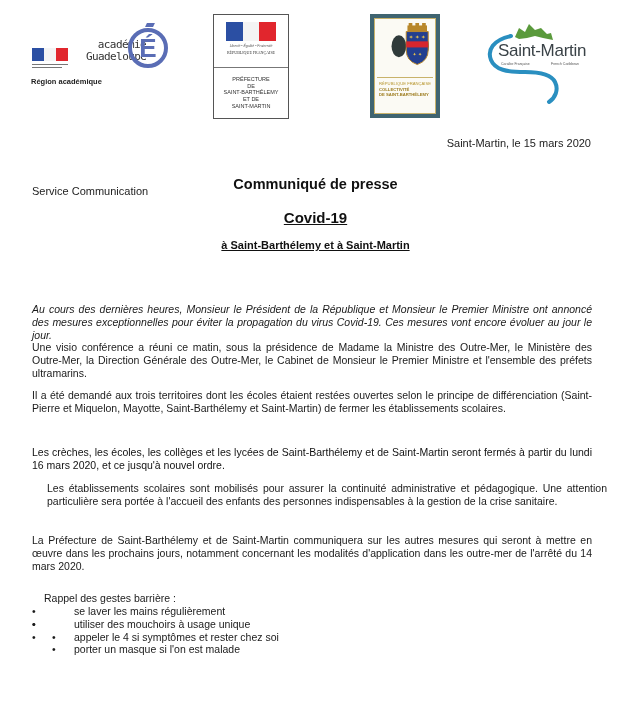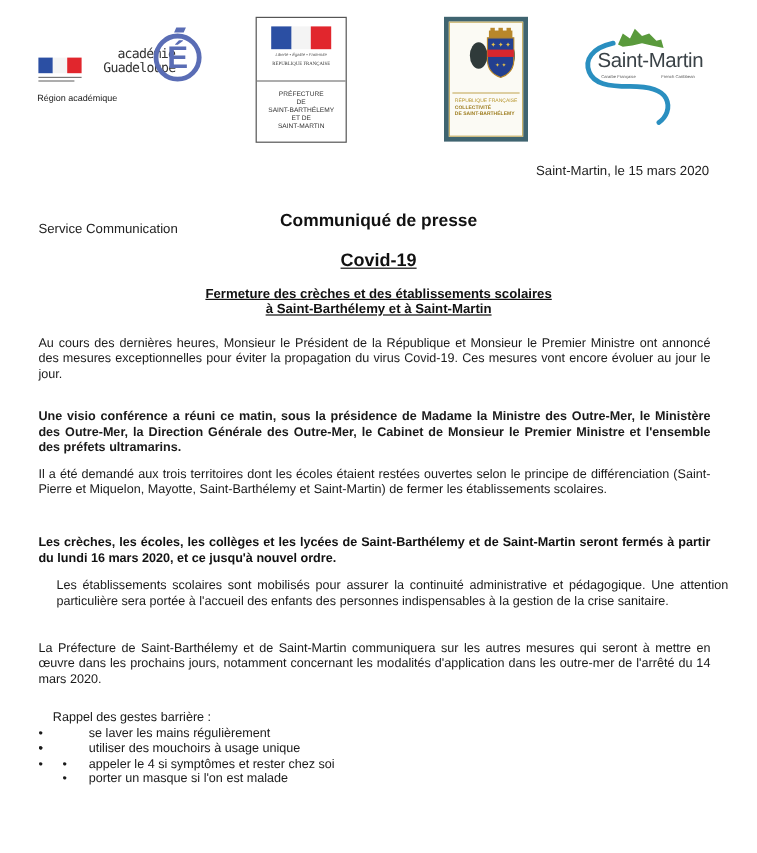--- a/index.html
+++ b/index.html
@@ -13,21 +13,21 @@
   .flag span { display:block; height:100%; }
   .logo-acad .flag { left:4px; top:16px; width:36px; height:13px; }
   .blue { background:#2b4fa3; } .white { background:#f4f4f4; } .red { background:#e1262d; }
   .tiny-line { position:absolute; background:#777; height:1px; }
   .acad-text { position:absolute; left:58px; top:7px; font-family:"DejaVu Sans Mono", monospace;
                font-size:11px; line-height:12px; color:#333; letter-spacing:-0.6px; text-align:right; width:60px;}
   .acad-e { position:absolute; left:100px; top:-4px; width:40px; height:40px; border-radius:50%;
             border:4px solid #5a6db5; box-sizing:border-box; color:#5a6db5; font-weight:bold;
             font-size:26px; line-height:32px; text-align:center; }
   .acad-e::before { content:""; position:absolute; left:14px; top:-9px; width:8px; height:4px; background:#5a6db5; transform:skewX(-25deg); }
-  .region { position:absolute; left:3px; top:45px; font-size:7.5px; font-weight:normal; color:#222; }
+  .region { position:absolute; left:3px; top:45px; font-size:7.5px; font-weight:bold; color:#222; }
 
   
   .logo-pref { left:213px; top:14px; width:76px; height:105px; border:1px solid #555; box-sizing:border-box; background:#fff; }
   .logo-pref .flag { left:12px; top:7px; width:50px; height:19px; }
   .pref-motto { position:absolute; left:2px; top:29px; width:70px; text-align:center; font-size:3.5px; color:#555; font-style:italic; }
   .pref-rep { position:absolute; left:2px; top:35px; width:70px; text-align:center; font-size:4px; color:#333; font-family:"Liberation Serif", serif; }
   .pref-sep { position:absolute; left:0; top:52px; width:100%; height:1px; background:#777; }
   .pref-lines { position:absolute; left:0; top:61px; width:100%; text-align:center; font-size:5.5px; line-height:6.7px; color:#333; }
 
   
@@ -45,22 +45,22 @@
 
   
   .header-left { left:32px; top:137px; font-size:11px; color:#222;margin-top:48px; }
   .header-right { right:40px; top:137px; font-size:11px; color:#222; }
 
   .title { left:0; width:631px; top:176px; text-align:center; font-size:14.5px; font-weight:bold; color:#111; }
   .subtitle { left:0; width:631px; top:209px; text-align:center; font-size:15px; font-weight:bold; text-decoration:underline; color:#111; }
   .headline { left:0; width:631px; top:239px; text-align:center; font-size:11px; line-height:13px; font-weight:bold; text-decoration:underline; color:#111; }
 
   .para { left:32px; width:560px; font-size:10.5px; line-height:13.2px; text-align:justify; color:#1a1a1a; }
-  .p1 { top:280px; } .p2 { top:341px;font-weight:bold; } .p3 { top:389px; }
-  .p4 { top:446px; font-weight:bold; color:#111; }
+  .p1 { top:303px;font-style:italic; } .p2 { top:341px; } .p3 { top:389px; }
+  .p4 { top:446px; font-weight:normal; color:#111; }
   .p5 { top:482px;margin-left:15px; } .p6 { top:534px; }
 
   .rappel { left:32px; top:592px; font-size:10.5px; line-height:13px; color:#1a1a1a;padding-left:12px; }
   .list { left:32px; top:605px; width:560px; margin:0; padding:0; list-style:none; font-size:10.5px; line-height:12.8px; }
   .list li { position:relative; padding-left:42px; }
   .list li .bullet { position:absolute; left:0; top:0; }
   .list li.sub .bullet { left:20px; }
 </style>
 </head>
 <body>
@@ -134,21 +134,20 @@
   <div class="stm-sub" style="left:16px;">Caraïbe Française</div>
   <div class="stm-sub" style="left:66px;">French Caribbean</div>
 </div>
 
 <div class="abs header-left">Service Communication</div>
 <div class="abs header-right">Saint-Martin, le 15 mars 2020</div>
 
 <div class="abs title">Communiqué de presse</div>
 <div class="abs subtitle">Covid-19</div>
 <div class="abs headline">
-  <div>Fermeture des crèches et des établissements scolaires</div>
   <div>à Saint-Barthélemy et à Saint-Martin</div>
 </div>
 
 <div class="abs para p1">Au cours des dernières heures, Monsieur le Président de la République et Monsieur le Premier Ministre ont annoncé des mesures exceptionnelles pour éviter la propagation du virus Covid-19. Ces mesures vont encore évoluer au jour le jour.</div>
 <div class="abs para p2">Une visio conférence a réuni ce matin, sous la présidence de Madame la Ministre des Outre-Mer, le Ministère des Outre-Mer, la Direction Générale des Outre-Mer, le Cabinet de Monsieur le Premier Ministre et l'ensemble des préfets ultramarins.</div>
 <div class="abs para p3">Il a été demandé aux trois territoires dont les écoles étaient restées ouvertes selon le principe de différenciation (Saint-Pierre et Miquelon, Mayotte, Saint-Barthélemy et Saint-Martin) de fermer les établissements scolaires.</div>
 <div class="abs para p4">Les crèches, les écoles, les collèges et les lycées de Saint-Barthélemy et de Saint-Martin seront fermés à partir du lundi 16 mars 2020, et ce jusqu'à nouvel ordre.</div>
 <div class="abs para p5">Les établissements scolaires sont mobilisés pour assurer la continuité administrative et pédagogique. Une attention particulière sera portée à l'accueil des enfants des personnes indispensables à la gestion de la crise sanitaire.</div>
 <div class="abs para p6">La Préfecture de Saint-Barthélemy et de Saint-Martin communiquera sur les autres mesures qui seront à mettre en œuvre dans les prochains jours, notamment concernant les modalités d'application dans les outre-mer de l'arrêté du 14 mars 2020.</div>
 

